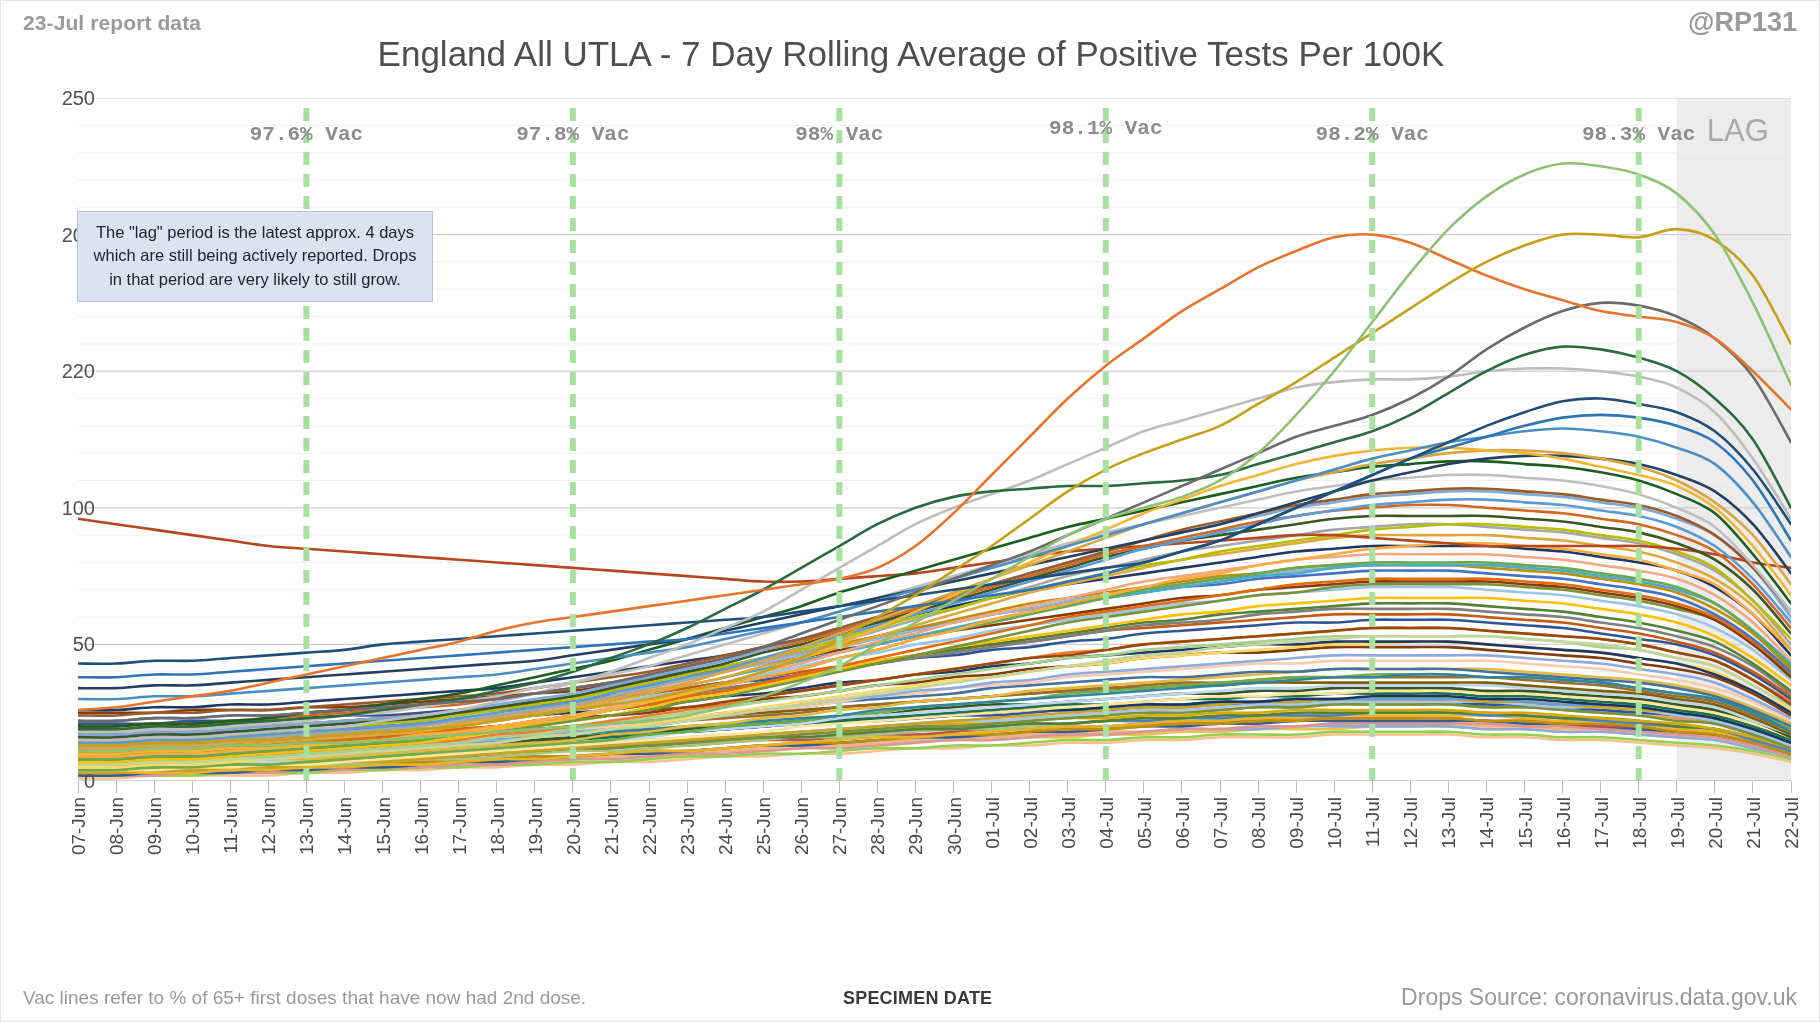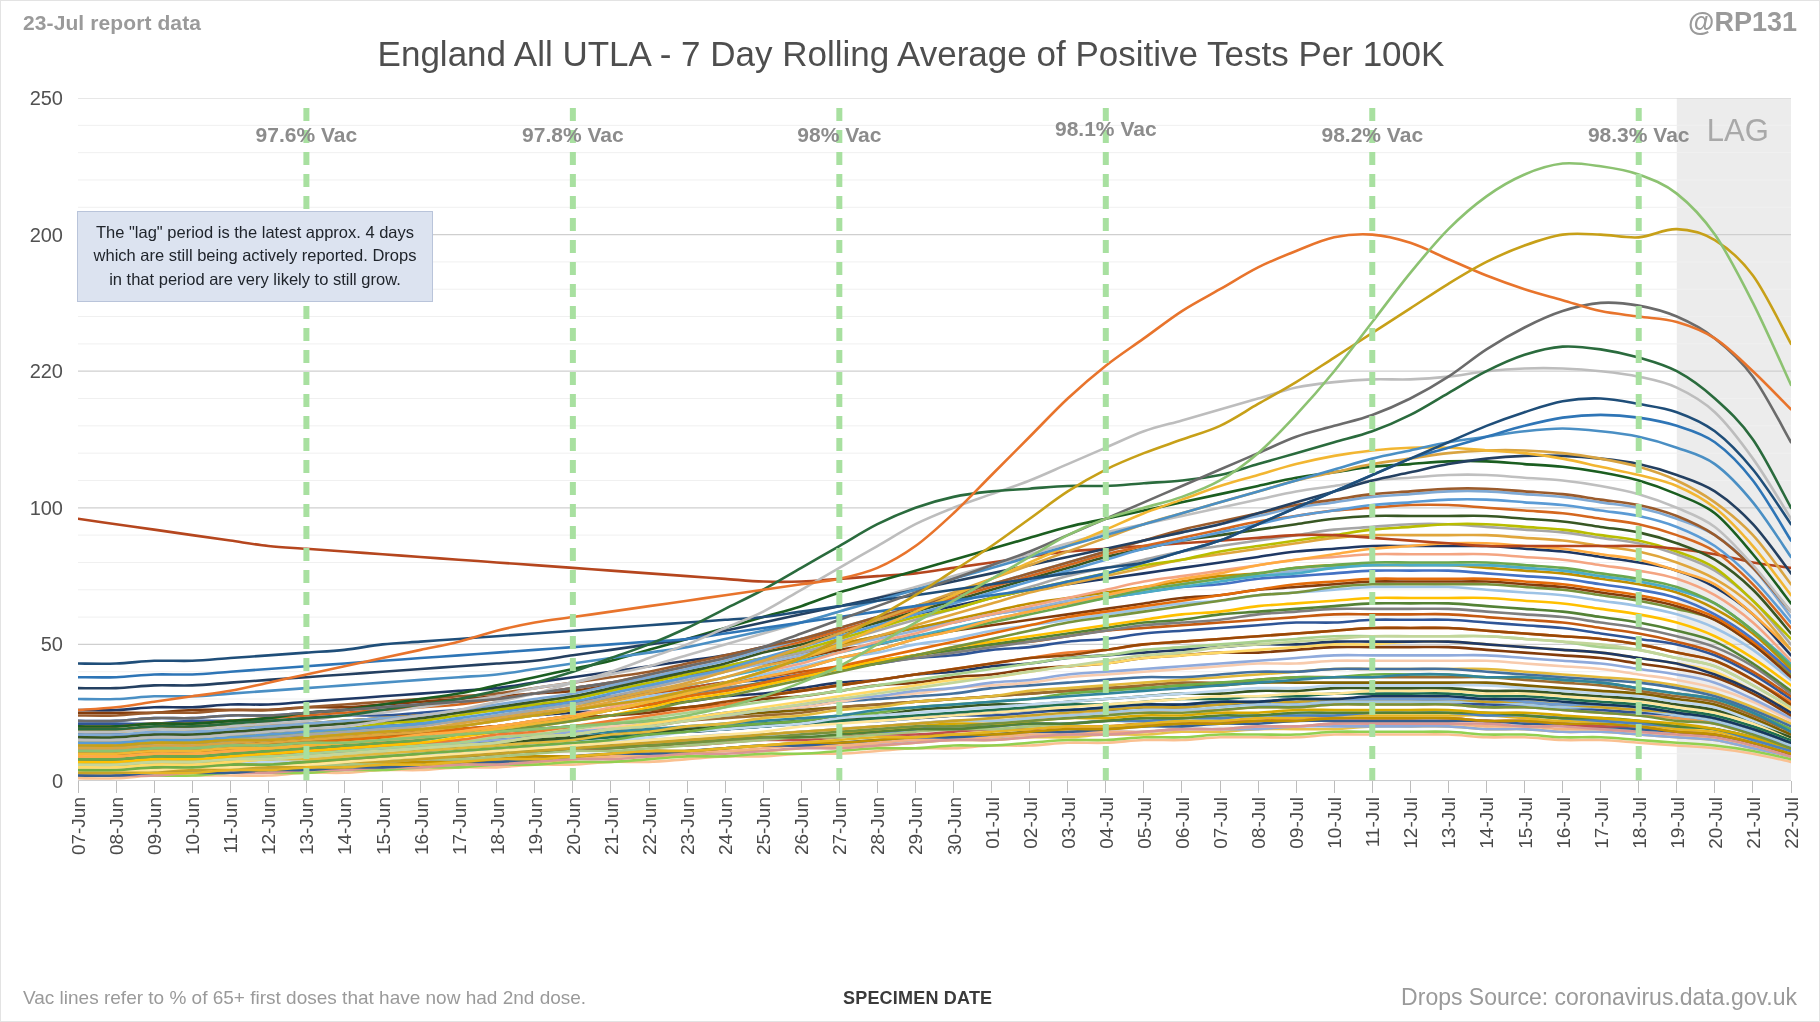--- a/index.html
+++ b/index.html
@@ -26,20 +26,21 @@
   }
 
   
   #plot{position:absolute;left:77px;top:97px;width:1713px;height:683px;}
   #plot svg{display:block;}
 
   .ytick-label{
     position:absolute;right:0;
     font-size:20px;color:#515151;text-align:right;width:62px;
     transform:translateY(-50%);
+    margin-left:32px;
   }
   .xtick-label{
     position:absolute;top:0;
     font-size:19px;color:#4a4a4a;
     writing-mode:vertical-rl;transform:rotate(180deg);
     transform-origin:center;white-space:nowrap;
   }
 
   .vac-label{
     position:absolute;
@@ -293,21 +294,21 @@
       <div class="xtick-label" style="left: 1627.73px; top: 796px;">18-Jul</div>
       <div style="position: absolute; left: 1675.3px; top: 780px; width: 1px; height: 12px; background: rgb(189, 189, 189);"></div>
       <div class="xtick-label" style="left: 1665.8px; top: 796px;">19-Jul</div>
       <div style="position: absolute; left: 1713.37px; top: 780px; width: 1px; height: 12px; background: rgb(189, 189, 189);"></div>
       <div class="xtick-label" style="left: 1703.87px; top: 796px;">20-Jul</div>
       <div style="position: absolute; left: 1751.43px; top: 780px; width: 1px; height: 12px; background: rgb(189, 189, 189);"></div>
       <div class="xtick-label" style="left: 1741.93px; top: 796px;">21-Jul</div>
       <div style="position: absolute; left: 1789.5px; top: 780px; width: 1px; height: 12px; background: rgb(189, 189, 189);"></div>
       <div class="xtick-label" style="left: 1780px; top: 796px;">22-Jul</div>
     </div>
-  <div id="vac-labels" style="position: absolute; left: 0px; top: 0px; width: 1650px; height: 1022px; pointer-events: none;">
+  <div id="vac-labels" style="position: absolute; left: 0px; top: 0px; width: 1650px; height: 1022px; pointer-events: none; font-family: Liberation Mono, monospace;">
       <div class="vac-label" style="left: 305.4px; top: 122px;">97.6% Vac</div>
       <div class="vac-label" style="left: 571.867px; top: 122px;">97.8% Vac</div>
       <div class="vac-label" style="left: 838.333px; top: 122px;">98% Vac</div>
       <div class="vac-label" style="left: 1104.8px; top: 116px;">98.1% Vac</div>
       <div class="vac-label" style="left: 1371.27px; top: 122px;">98.2% Vac</div>
       <div class="vac-label" style="left: 1637.73px; top: 122px;">98.3% Vac</div>
     </div>
 
   <div class="lag-label" style="left: 1705.8px; top: 112px;">LAG</div>
 

